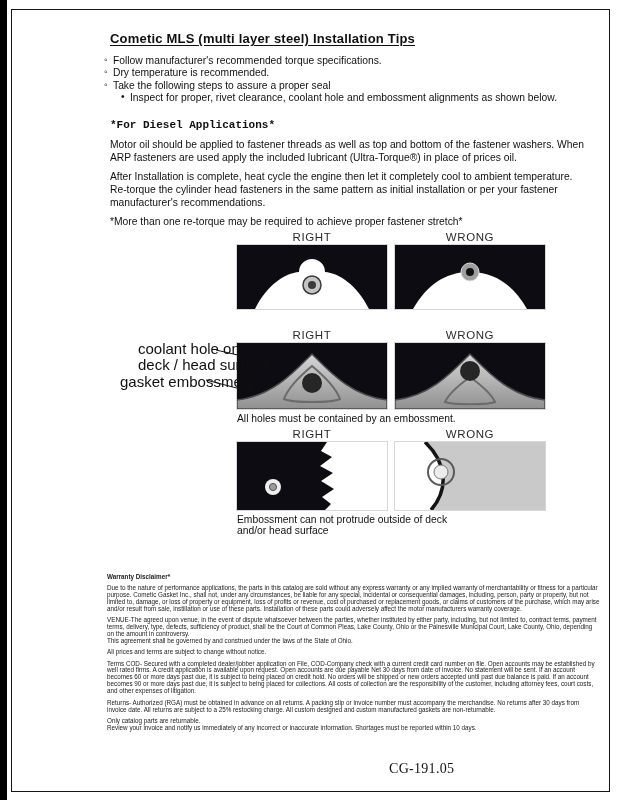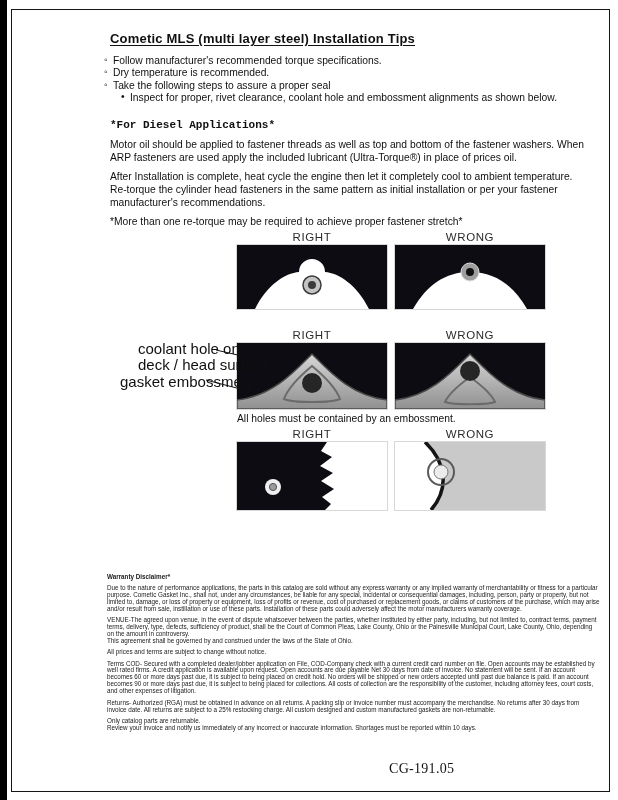--- a/index.html
+++ b/index.html
@@ -136,20 +136,21 @@
       <circle cx="36" cy="45" r="3.6" fill="#9a9a9a" stroke="#555" stroke-width="1"></circle>
     </svg>
     <svg width="150" height="68" viewBox="0 0 150 68">
       <rect width="150" height="68" fill="#ffffff"></rect>
       <path d="M150 0 V68 H36 C54 47 52 21 30 0 Z" fill="#c9c9c9"></path>
       <path d="M30 0 C52 21 54 47 36 68" fill="none" stroke="#141414" stroke-width="3.5"></path>
       <circle cx="46" cy="30" r="13" fill="none" stroke="#5a5a5a" stroke-width="2"></circle>
       <circle cx="46" cy="30" r="7" fill="#ececec" stroke="#777" stroke-width="1"></circle>
     </svg>
   </div>
+  <div class="fig-caption fig3-caption">Embossment can not protrude outside of deck and/or head surface</div>
 </div>
 
 <div class="legal">
   <div class="legal-heading">Warranty Disclaimer*</div>
   <p>Due to the nature of performance applications, the parts in this catalog are sold without any express warranty or any implied warranty of merchantability or fitness for a particular purpose.  Cometic Gasket Inc., shall not, under any circumstances, be liable for any special, incidental or consequential damages, including, person, party or property, but not limited to, damage, or loss of property or equipment, loss of profits or revenue, cost of purchased or replacement goods, or claims of customers of the purchase, which may arise and/or result from sale, instillation or use of these parts.  Installation of these parts could adversely affect the motor manufacturers warranty coverage.</p>
   <p>VENUE-The agreed upon venue, in the event of dispute whatsoever between the parties, whether instituted by either party, including, but not limited to, contract terms, payment terms, delivery, type, defects, sufficiency of product, shall be the Court of Common Pleas, Lake County, Ohio or the Painesville Municipal Court, Lake County, Ohio, depending on the amount in controversy.
 This agreement shall be governed by and construed under the laws of the State of Ohio.</p>
   <p>All prices and terms are subject to change without notice.</p>
   <p>Terms COD- Secured with a completed dealer/jobber application on File, COD-Company check with a current credit card number on file.  Open accounts may be established by well rated firms.  A credit application is available upon request.  Open accounts are due payable Net 30 days from date of invoice.  No statement will be sent.  If an account becomes 60 or more days past due, it is subject to being placed on credit hold.  No orders will be shipped or new orders accepted until past due balance is paid.  If an account becomes 90 or more days past due, it is subject to being placed for collections.  All costs of collection are the responsibility of the customer, including attorney fees, court costs, and other expenses of litigation.</p>
   <p>Returns- Authorized (RGA) must be obtained in advance on all returns.  A packing slip or invoice number must accompany the merchandise.  No returns after 30 days from invoice date.  All returns are subject to a 25% restocking charge.  All custom designed and custom manufactured gaskets are non-returnable.</p>

